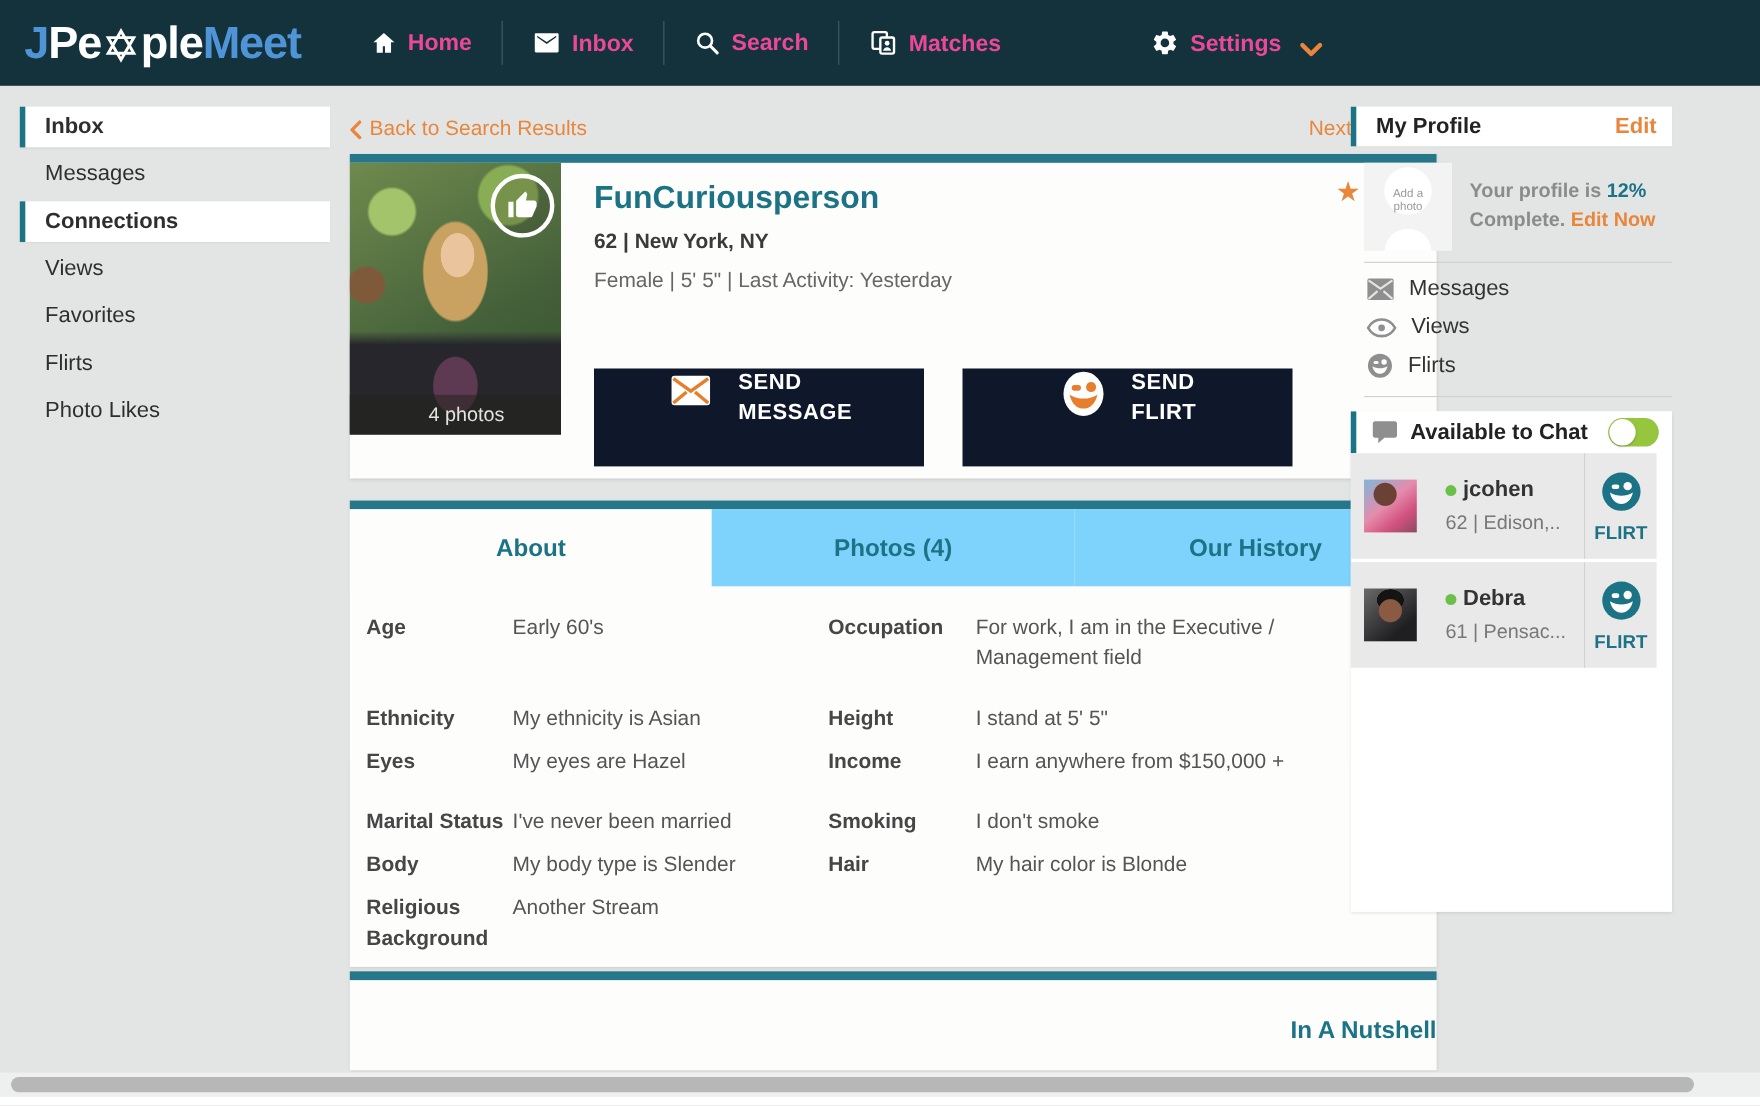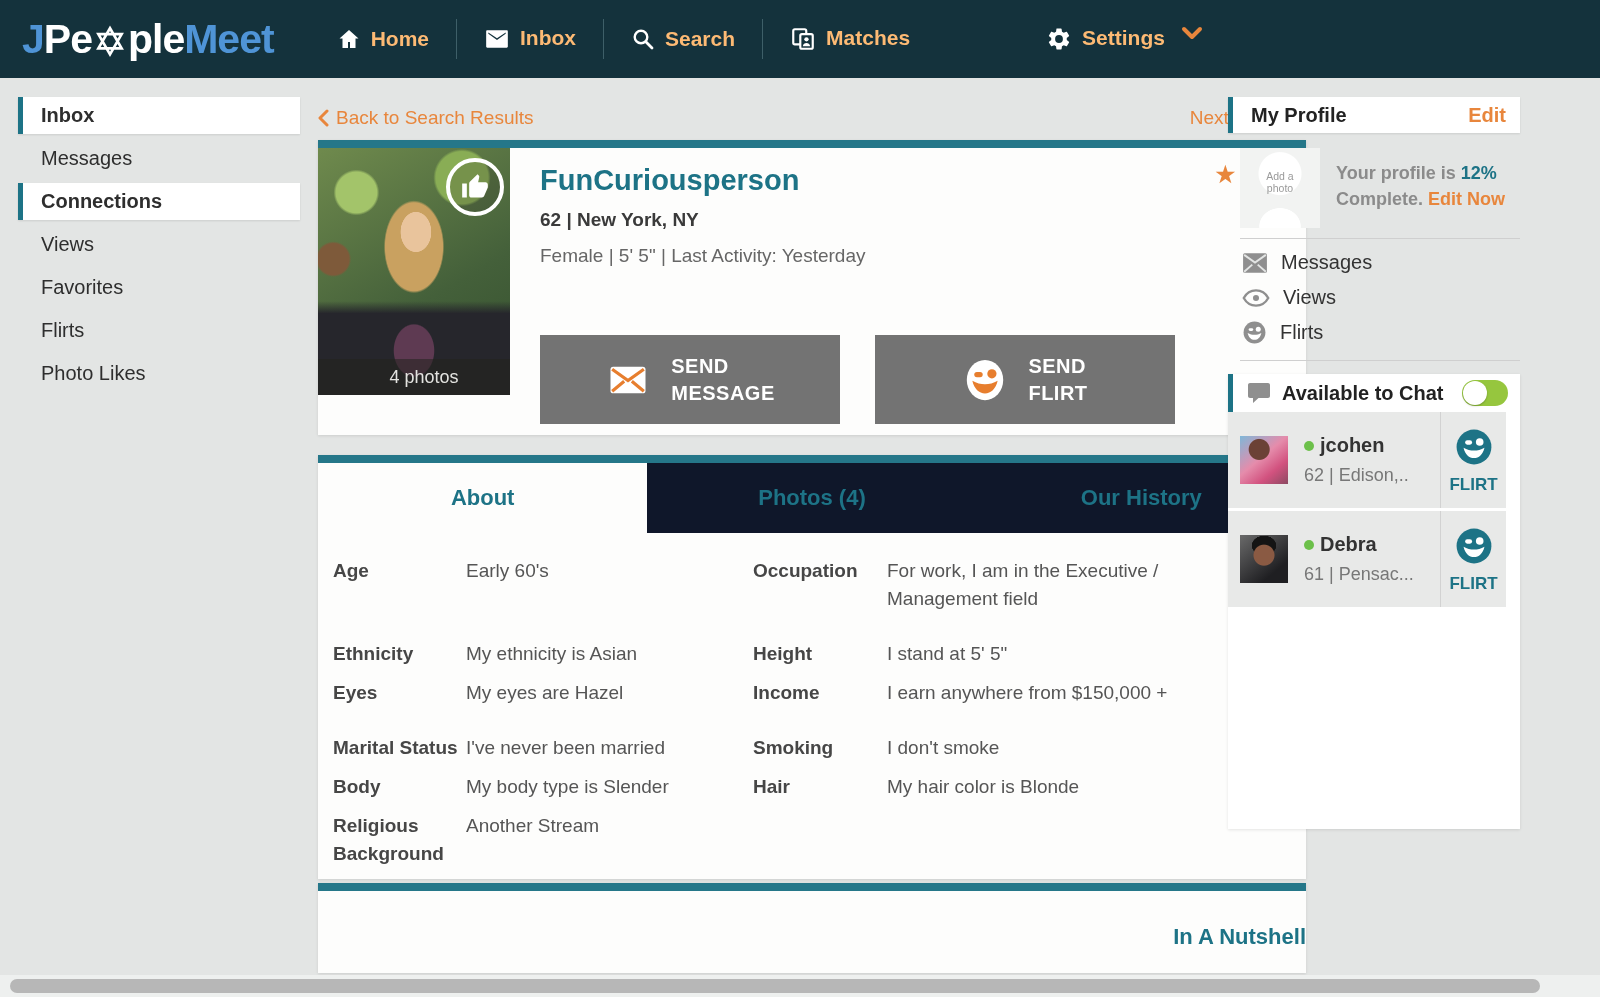--- a/index.html
+++ b/index.html
@@ -7,21 +7,21 @@
   body { font-family:"Liberation Sans", sans-serif; background:#e3e5e4; position:relative; }
   #app { position:absolute; inset:0; }
 
   
   .topnav { position:absolute; top:0; left:0; width:1600px; height:78px; background:#14323c; display:flex; align-items:center; }
   .logo { display:flex; align-items:center; margin-left:22px; font-size:41px; font-weight:bold; letter-spacing:-1px; cursor:pointer; }
   .logo .blue { color:#4f94d6; }
   .logo .white { color:#ffffff; }
   .logo svg { margin:4px 1px 0 1px; }
   .nav-menu { display:flex; align-items:center; margin-left:36px; height:100%; }
-  .nav-item { display:flex; align-items:flex-start; gap:10px; padding:0 27px; color:#fdba74; font-size:21px; font-weight:bold; cursor:pointer; }
+  .nav-item { display:flex; align-items:flex-end; gap:10px; padding:0 27px; color:#ec4899; font-size:21px; font-weight:bold; cursor:pointer; }
   .nav-div { width:1px; height:40px; background:#3e5f68; }
   .nav-settings { margin-left:82px; }
   .chev-down { margin-left:6px; }
 
   
   .sidebar { position:absolute; top:97px; left:18px; width:282px; }
   .side-item { height:37px; display:flex; align-items:center; font-size:20px; color:#2e2e2e; padding-left:23px; margin-bottom:6px; cursor:pointer; }
   .side-item.active { background:#fff; border-left:5px solid #1d7386; padding-left:18px; font-weight:bold; box-shadow:0 1px 2px rgba(0,0,0,0.10); }
 
   
@@ -46,27 +46,27 @@
       linear-gradient(150deg, #6f8a4d, #44603a 60%, #35502e); }
   .photo-count { position:absolute; left:0; right:0; bottom:0; height:36px; background:rgba(35,35,30,0.55); color:#e3e3e0; font-size:18px; display:flex; align-items:center; justify-content:center;padding-left:20px; }
   .thumb-badge { position:absolute; top:10px; right:6px; width:58px; height:58px; border:4px solid #fff; border-radius:50%; background:rgba(50,50,40,0.22); display:flex; align-items:center; justify-content:center; cursor:pointer; }
   .profile-info { padding:16px 0 0 30px; position:relative; flex:1; }
   .p-name { color:#1d7386; font-size:29px; font-weight:bold; margin-bottom:12px; }
   .p-line1 { color:#3a3a3a; font-size:19px; font-weight:bold; margin-bottom:14px; }
   .p-line2 { color:#666; font-size:19px; }
   .save-btn { position:absolute; top:22px; right:16px; color:#e8863c; font-size:18px; font-weight:bold; display:flex; align-items:center; gap:7px; cursor:pointer; }
   .save-btn .star { font-size:22px; }
   .cta-row { position:absolute; left:222px; top:195px; display:flex; gap:35px; }
-  .cta { width:300px; height:89px; background:#737373; color:#fff; display:flex; align-items:center; justify-content:center; gap:20px; cursor:pointer; }
+  .cta { width:300px; height:89px; background:#0f172a; color:#fff; display:flex; justify-content:center; gap:20px; cursor:pointer; }
   .cta .txt { font-size:20px; font-weight:bold; letter-spacing:0.5px; line-height:1.35; }
   .cta .txt span { display:block; }
 
   .tabs-card { margin-top:20px; }
   .tab-row { display:flex; height:70px; }
-  .tab { flex:1; display:flex; align-items:center; justify-content:center; font-size:22px; font-weight:bold; color:#1d7386; background:#0f172a; cursor:pointer; }
+  .tab { flex:1; display:flex; align-items:center; justify-content:center; font-size:22px; font-weight:bold; color:#1d7386; background:#7dd3fc; cursor:pointer; }
   .tab.active { background:#fdfdfc; }
   .about-grid { display:grid; grid-template-columns:133px 287px 134px auto; padding:24px 10px 0 15px; font-size:19px; line-height:28px; }
   .a-label { font-weight:bold; color:#464646; padding-right:8px; }
   .a-value { color:#555; padding-right:24px; }
   .pad { padding-bottom:11px; }
   .pad-lg { padding-bottom:27px; }
 
   .nutshell-card { margin-top:4px; }
   .nutshell-body { height:82px; padding:33px 0 0 29px; }
   .nutshell-title { color:#1d7386; font-size:22px; font-weight:bold;text-align:right; }
@@ -93,21 +93,21 @@
   .toggle .knob { position:absolute; top:1px; left:1px; width:24px; height:24px; border-radius:50%; background:#fff; box-shadow:0 1px 2px rgba(0,0,0,0.25); }
   .chat-row { margin:0 14px 3px 0; background:#e8e9e8; height:96px; display:flex; cursor:pointer; }
   .chat-photo { width:48px; height:48px; margin:24px 0 0 12px; flex:none; }
   .chat-photo.p1 { background:
       radial-gradient(circle at 40% 28%, #6b4136 0 10px, rgba(107,65,54,0) 11px),
       linear-gradient(140deg,#7fb7d8 0%, #e58cab 45%, #d2527f 72%, #8c4a62 100%); }
   .chat-photo.p2 { background:
       radial-gradient(circle at 50% 42%, #8a5a43 0 10px, rgba(138,90,67,0) 11px),
       radial-gradient(ellipse 20px 16px at 50% 22%, #141414 0 60%, rgba(20,20,20,0) 62%),
       linear-gradient(140deg,#6a6a6a,#1f1f22 75%); }
-  .chat-info { margin-left:16px; padding-top:22px; }
+  .chat-info { margin-left:26px; padding-top:22px; }
   .chat-name { font-size:20px; font-weight:bold; color:#333; display:flex; align-items:center; gap:6px; }
   .green-dot { width:10px; height:10px; border-radius:50%; background:#6cc04a; }
   .chat-sub { font-size:18px; color:#777; margin-top:8px; }
   .flirt-col { margin-left:auto; width:66px; border-left:1px solid #d2d2d2; display:flex; flex-direction:column; align-items:center; padding-top:16px; cursor:pointer; }
   .flirt-label { margin-top:9px; font-size:17px; font-weight:bold; color:#1d7386; }
 
   
   .hscroll { position:absolute; top:975px; left:0; width:1600px; height:22px; background:#eef0ef; }
   .hthumb { position:absolute; top:4px; left:10px; width:1530px; height:14px; border-radius:7px; background:#b7b7b7; }
   .bottom-strip { position:absolute; top:997px; left:0; width:1600px; height:8px; background:#fff; }

